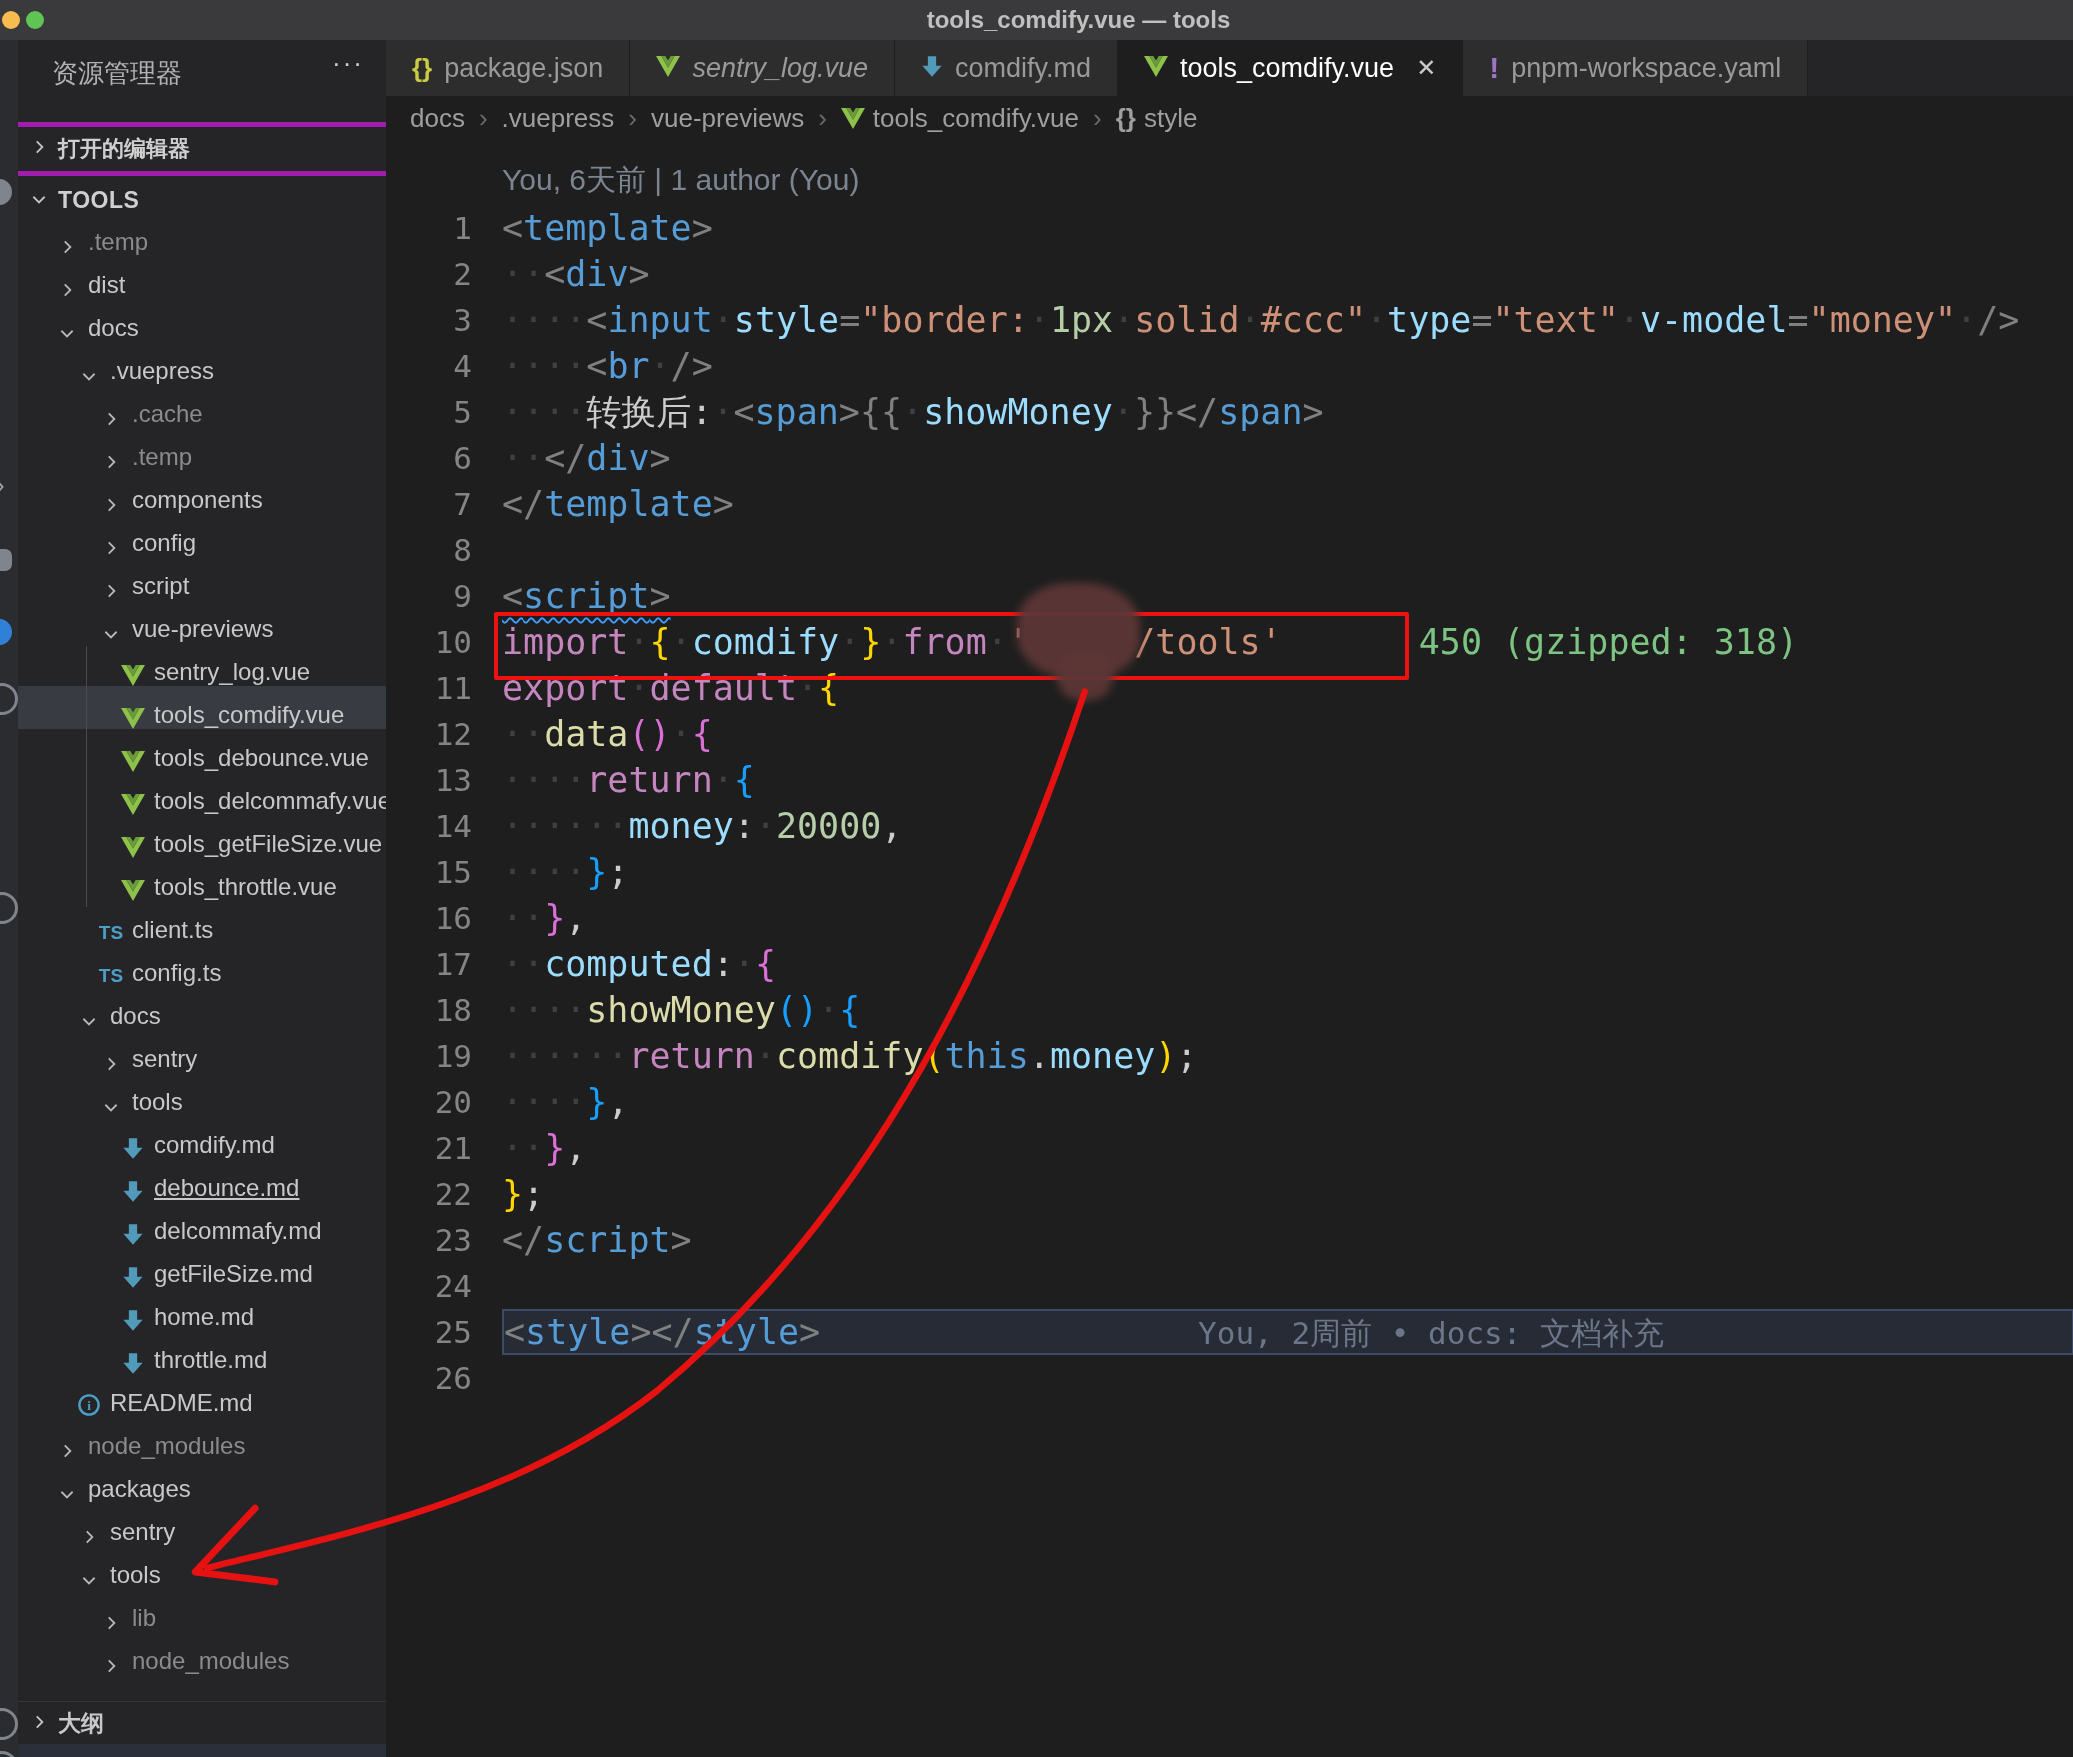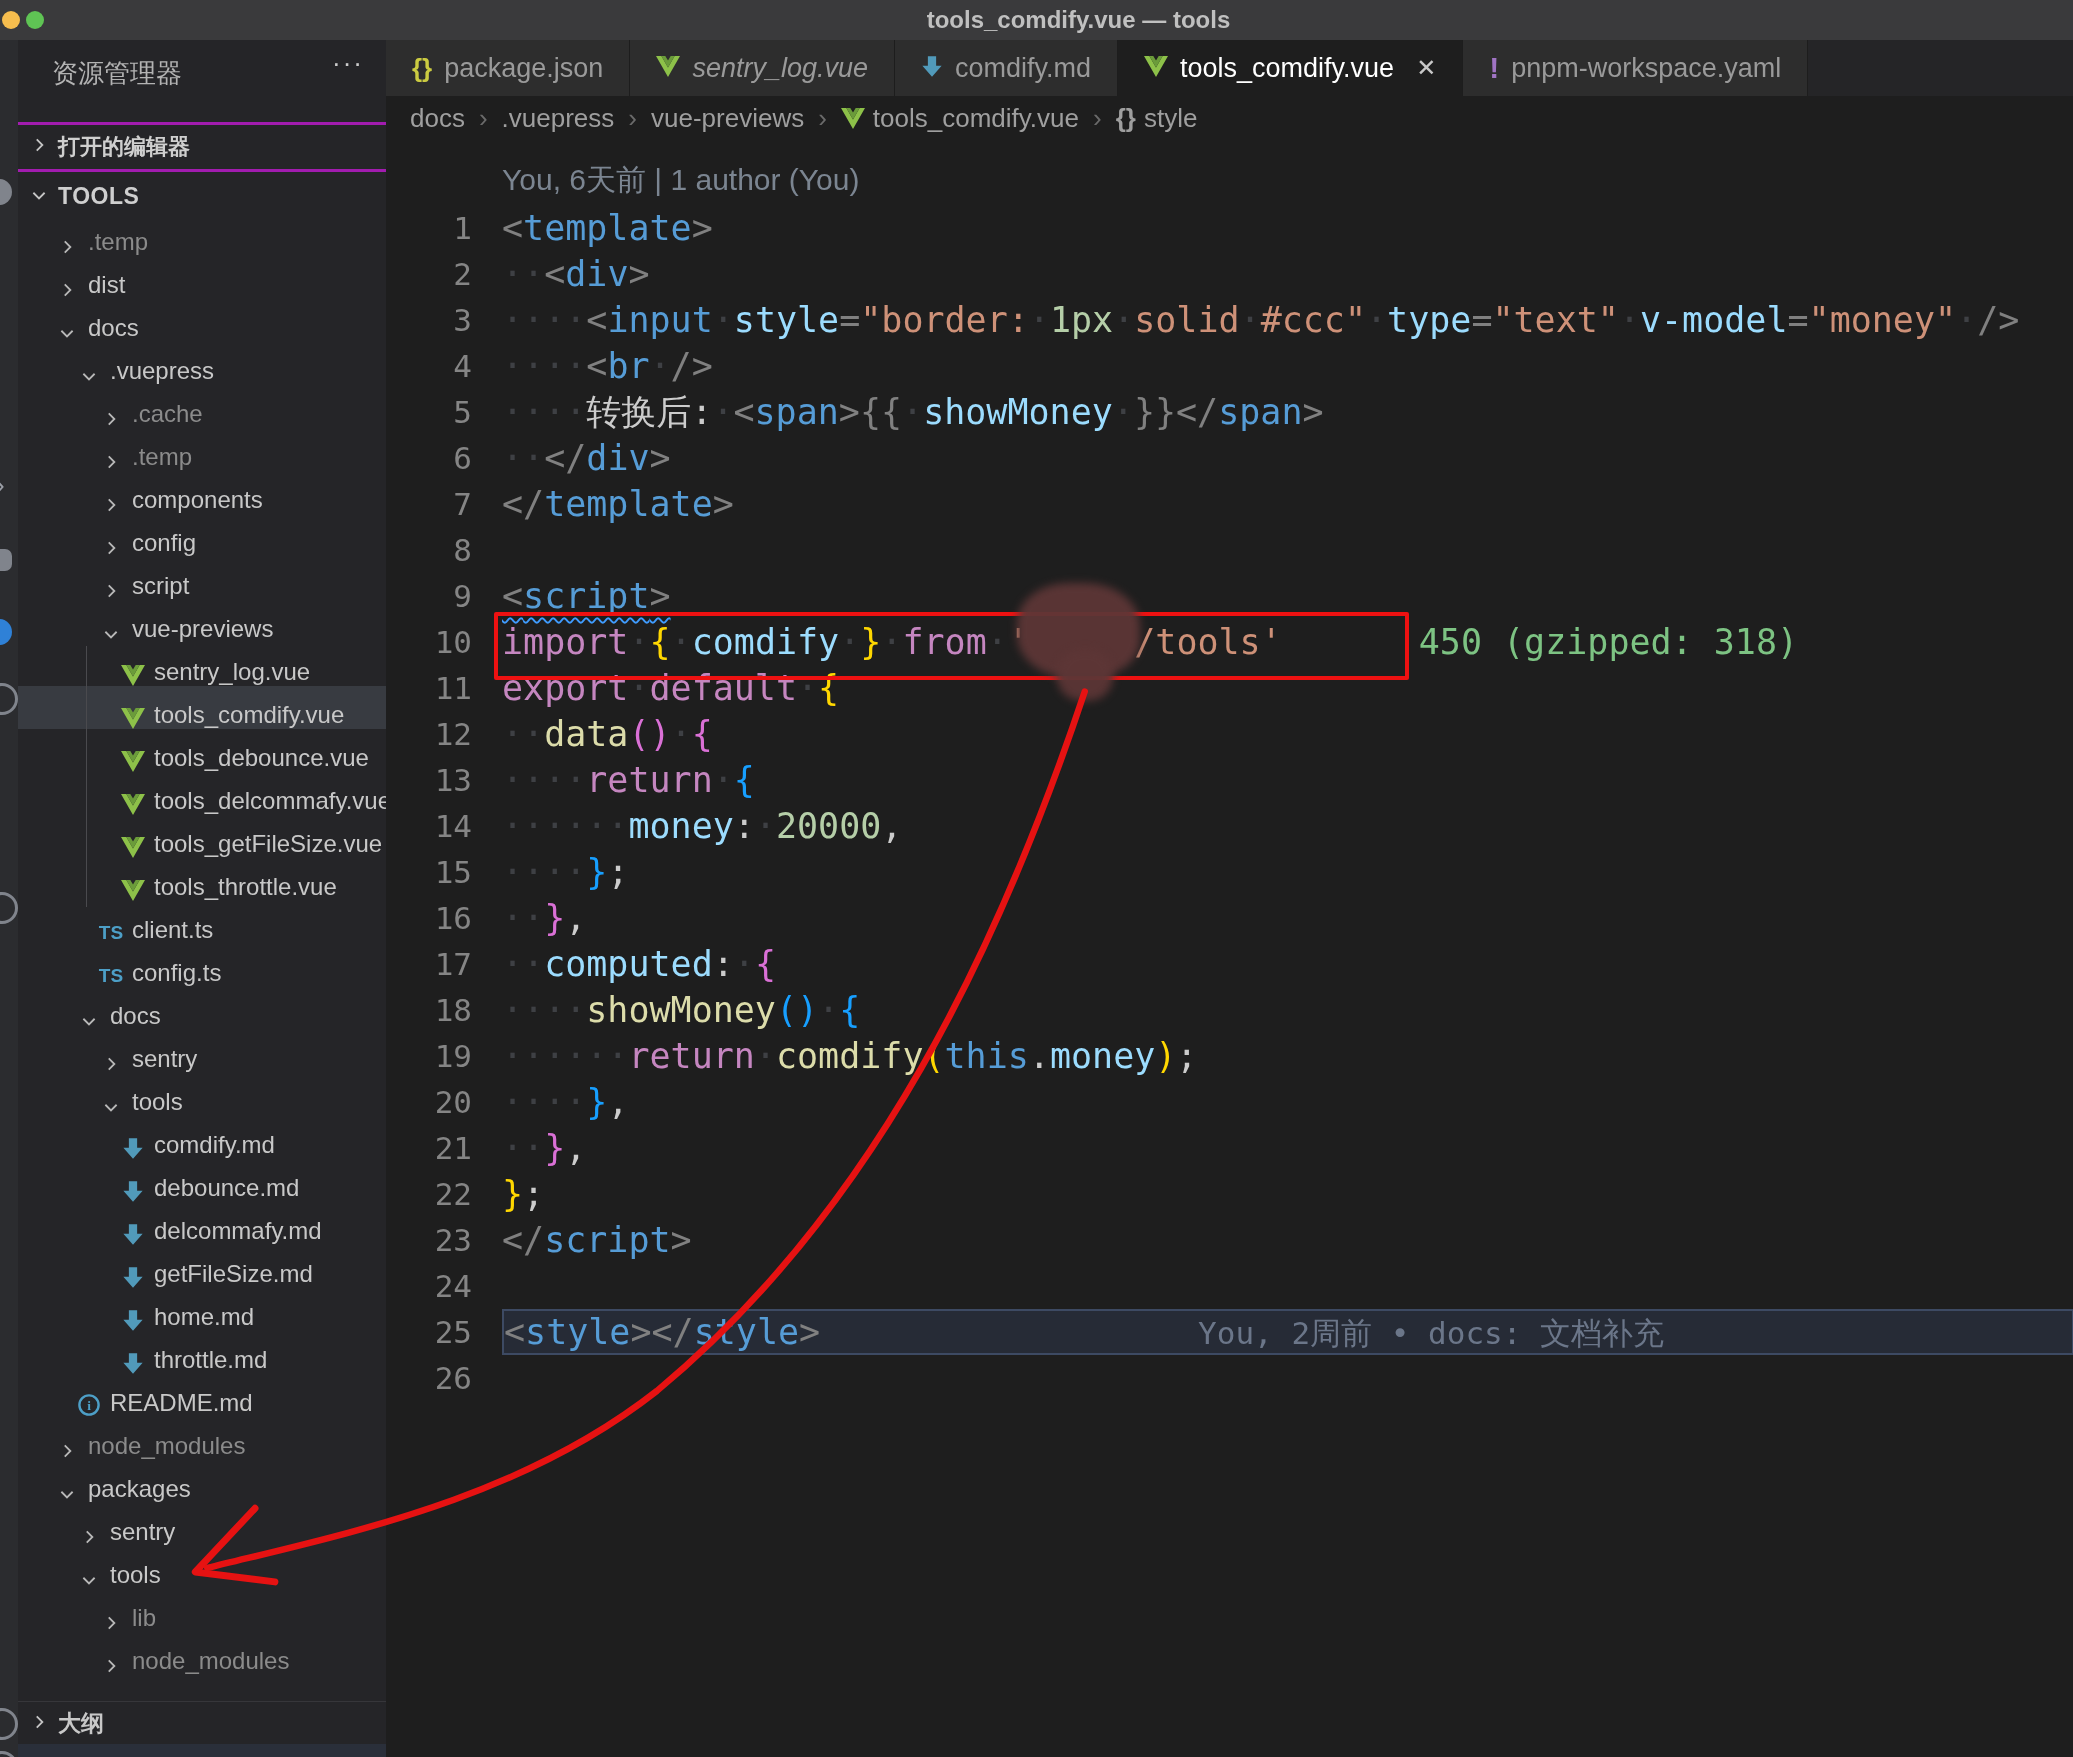--- a/index.html
+++ b/index.html
@@ -16,21 +16,21 @@
   .activity{position:absolute;left:0;top:40px;width:18px;height:1717px;background:#2b2c2f;overflow:hidden;}
   .act-shape{position:absolute;left:-14px;width:26px;height:26px;border-radius:50%;background:#80848c;}
   .act-shape.outline{background:transparent;border:3px solid #80848c;}
   .act-shape.blue{background:#2f81d7;}
   .act-shape.rect{border-radius:7px;height:22px;}
   .act-chev{position:absolute;left:-4px;color:#9a9ea6;font-size:26px;}
   .sidebar{position:absolute;left:18px;top:40px;width:368px;height:1717px;background:#252528;color:#c8c8c8;}
   .sb-header{position:relative;height:82px;}
   .sb-header .label{position:absolute;left:34px;top:16px;font-size:26px;color:#b3b3b3;}
   .sb-header .more{position:absolute;right:22px;top:8px;font-size:26px;letter-spacing:2px;color:#cccccc;cursor:default;}
-  .sb-section{position:relative;height:44px;border-top:3px solid #a21caf;display:flex;align-items:center;gap:10px;
+  .sb-section{position:relative;height:44px;border-top:5px solid #a21caf;display:flex;align-items:center;gap:10px;
               padding-left:12px;font-weight:bold;font-size:22px;color:#cfcfcf;}
   .sb-section.tools-root{height:48px;font-size:23px;letter-spacing:0.5px;}
   .tree{position:absolute;left:0;top:173px;width:368px;height:1473px;}
   .row{display:flex;align-items:flex-end;height:43px;font-size:24px;color:#c8c8c8;white-space:nowrap;}
   .row.dim .lbl{color:#8b8b8b;}
   .row.selected{background:#383b41;}
   .row .chev{width:30px;display:inline-flex;justify-content:center;flex:none;}
   .row .ficon{width:30px;display:inline-flex;justify-content:center;align-items:center;flex:none;}
   .row .lbl{margin-left:6px;}
   .ticon.ts{color:#4d9fc7;font-weight:bold;font-size:19px;}
@@ -290,21 +290,21 @@
           <span class="lbl">tools</span>
         </div>
         <div class="row" style="padding-left: 100px;">
           <span class="ficon">
             <svg width="22" height="21" viewBox="0 0 16 15">
               <path fill="#519aba" d="M5 0h6v7h4l-7 8-7-8h4z"></path>
             </svg>
           </span>
           <span class="lbl">comdify.md</span>
         </div>
-        <div class="row" style="padding-left: 100px;">
+        <div class="row" style="padding-left: 100px; text-decoration: underline;">
           <span class="ficon">
             <svg width="22" height="21" viewBox="0 0 16 15">
               <path fill="#519aba" d="M5 0h6v7h4l-7 8-7-8h4z"></path>
             </svg>
           </span>
           <span class="lbl">debounce.md</span>
         </div>
         <div class="row" style="padding-left: 100px;">
           <span class="ficon">
             <svg width="22" height="21" viewBox="0 0 16 15">

